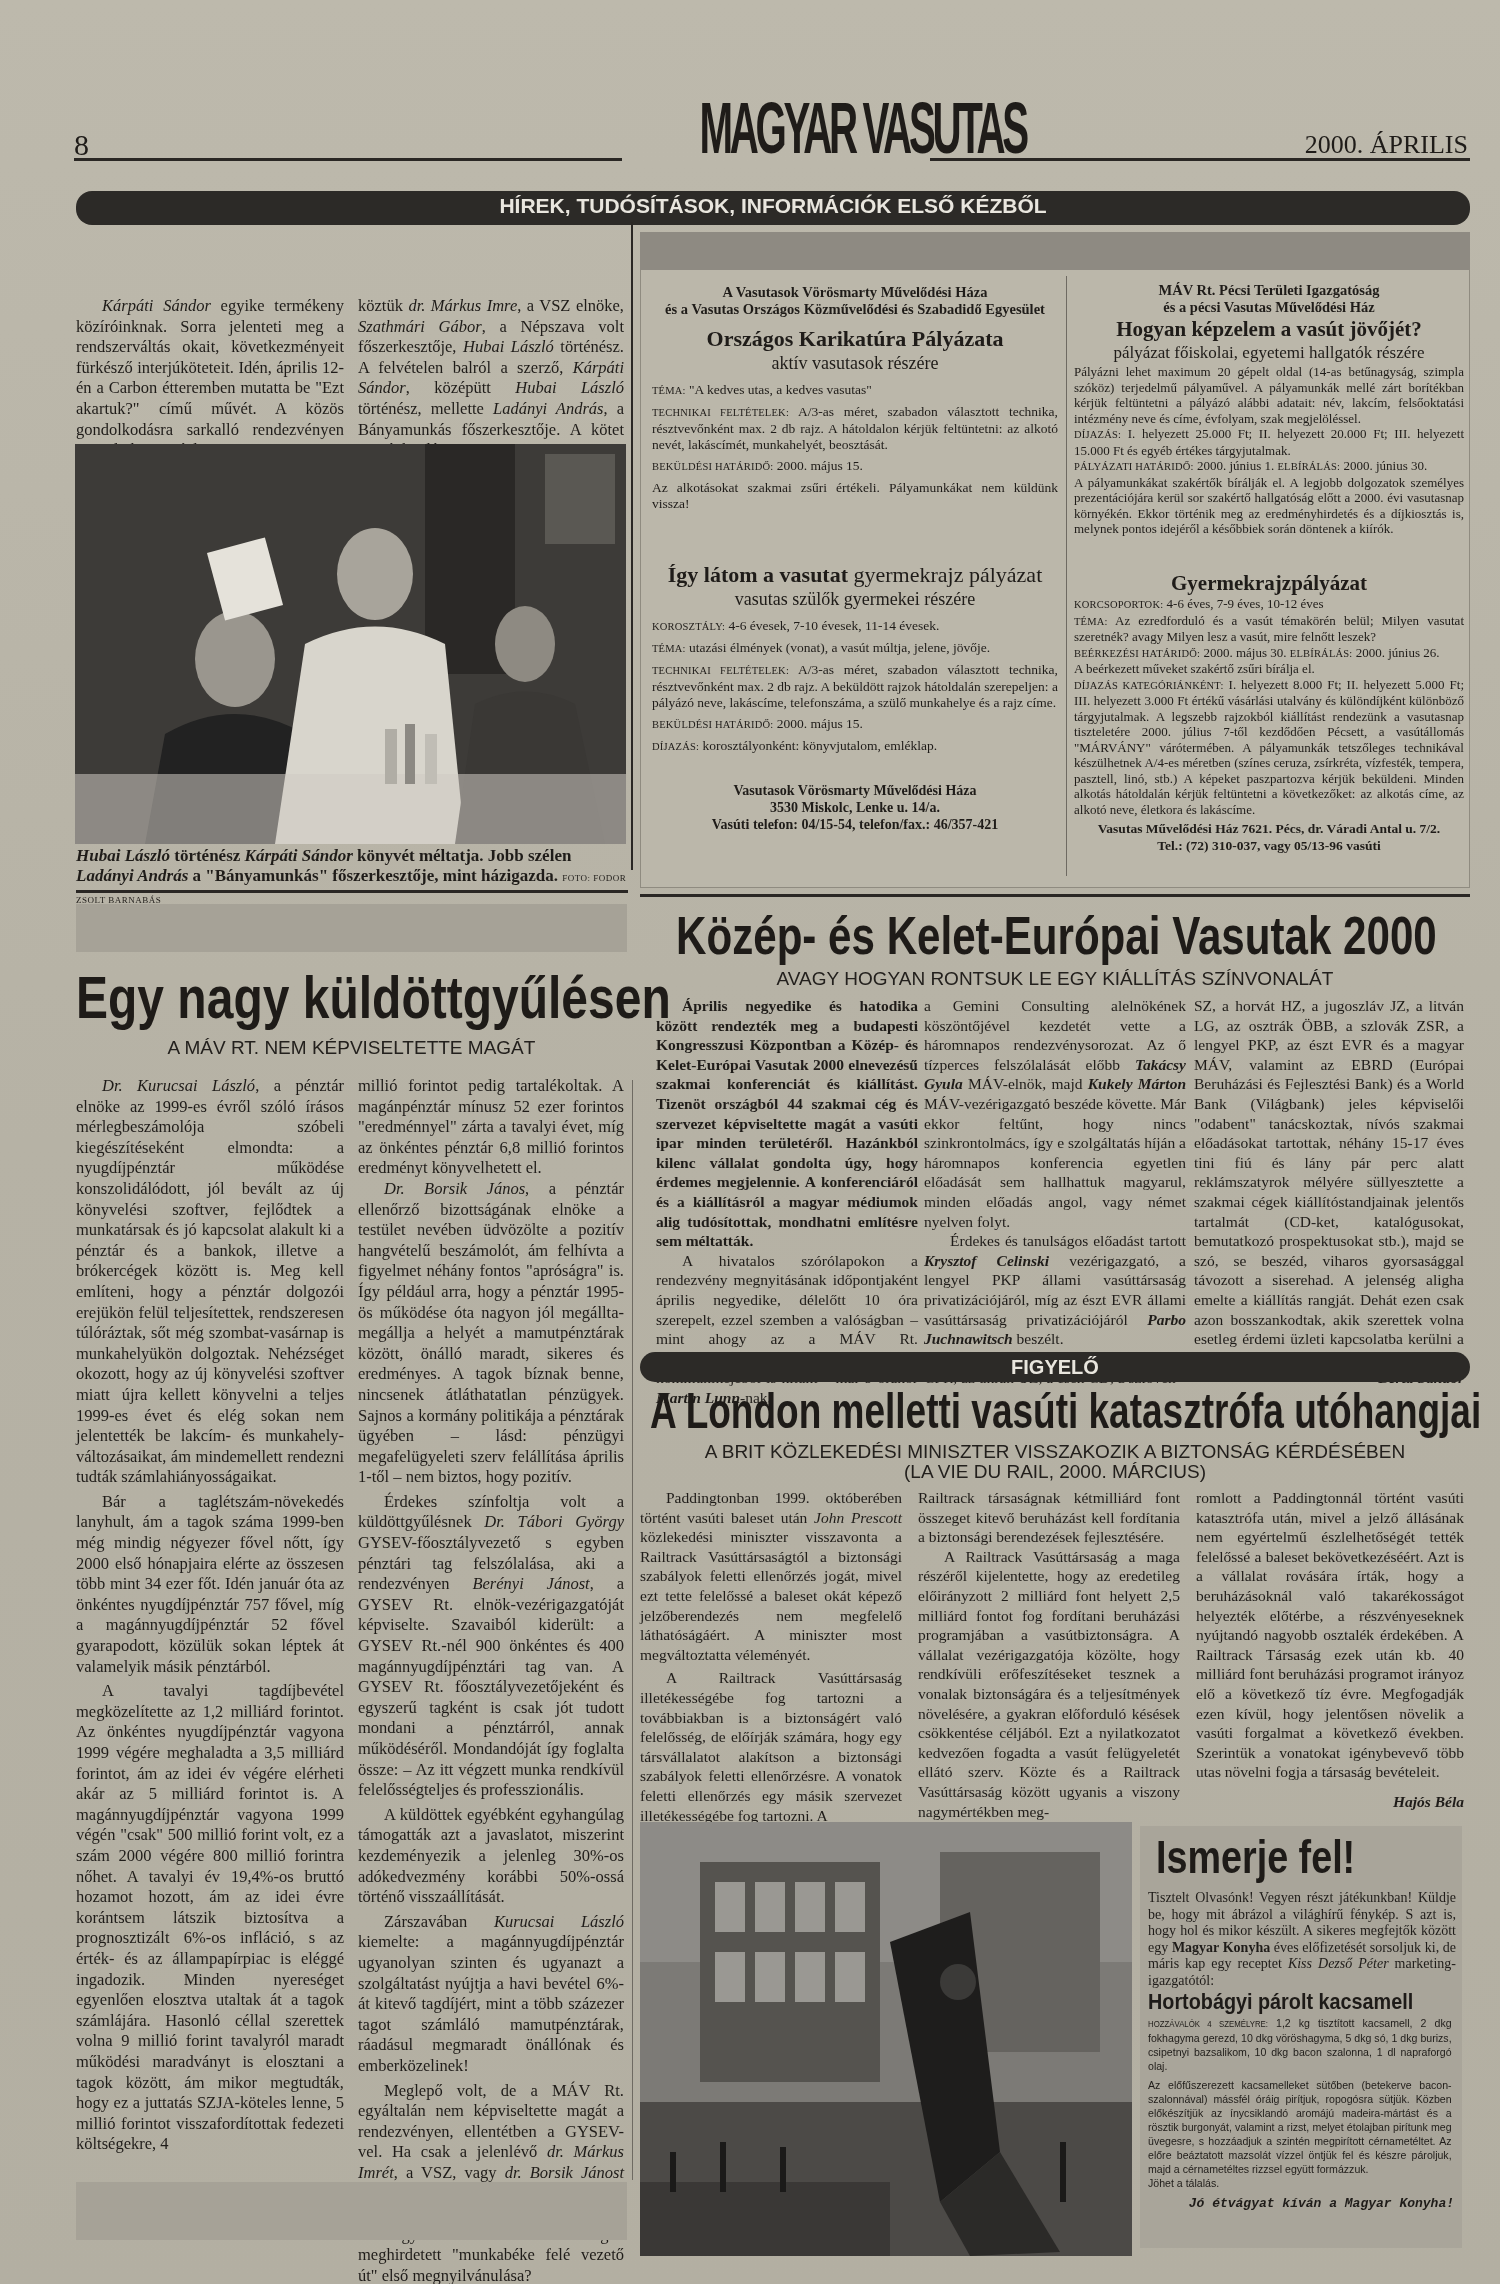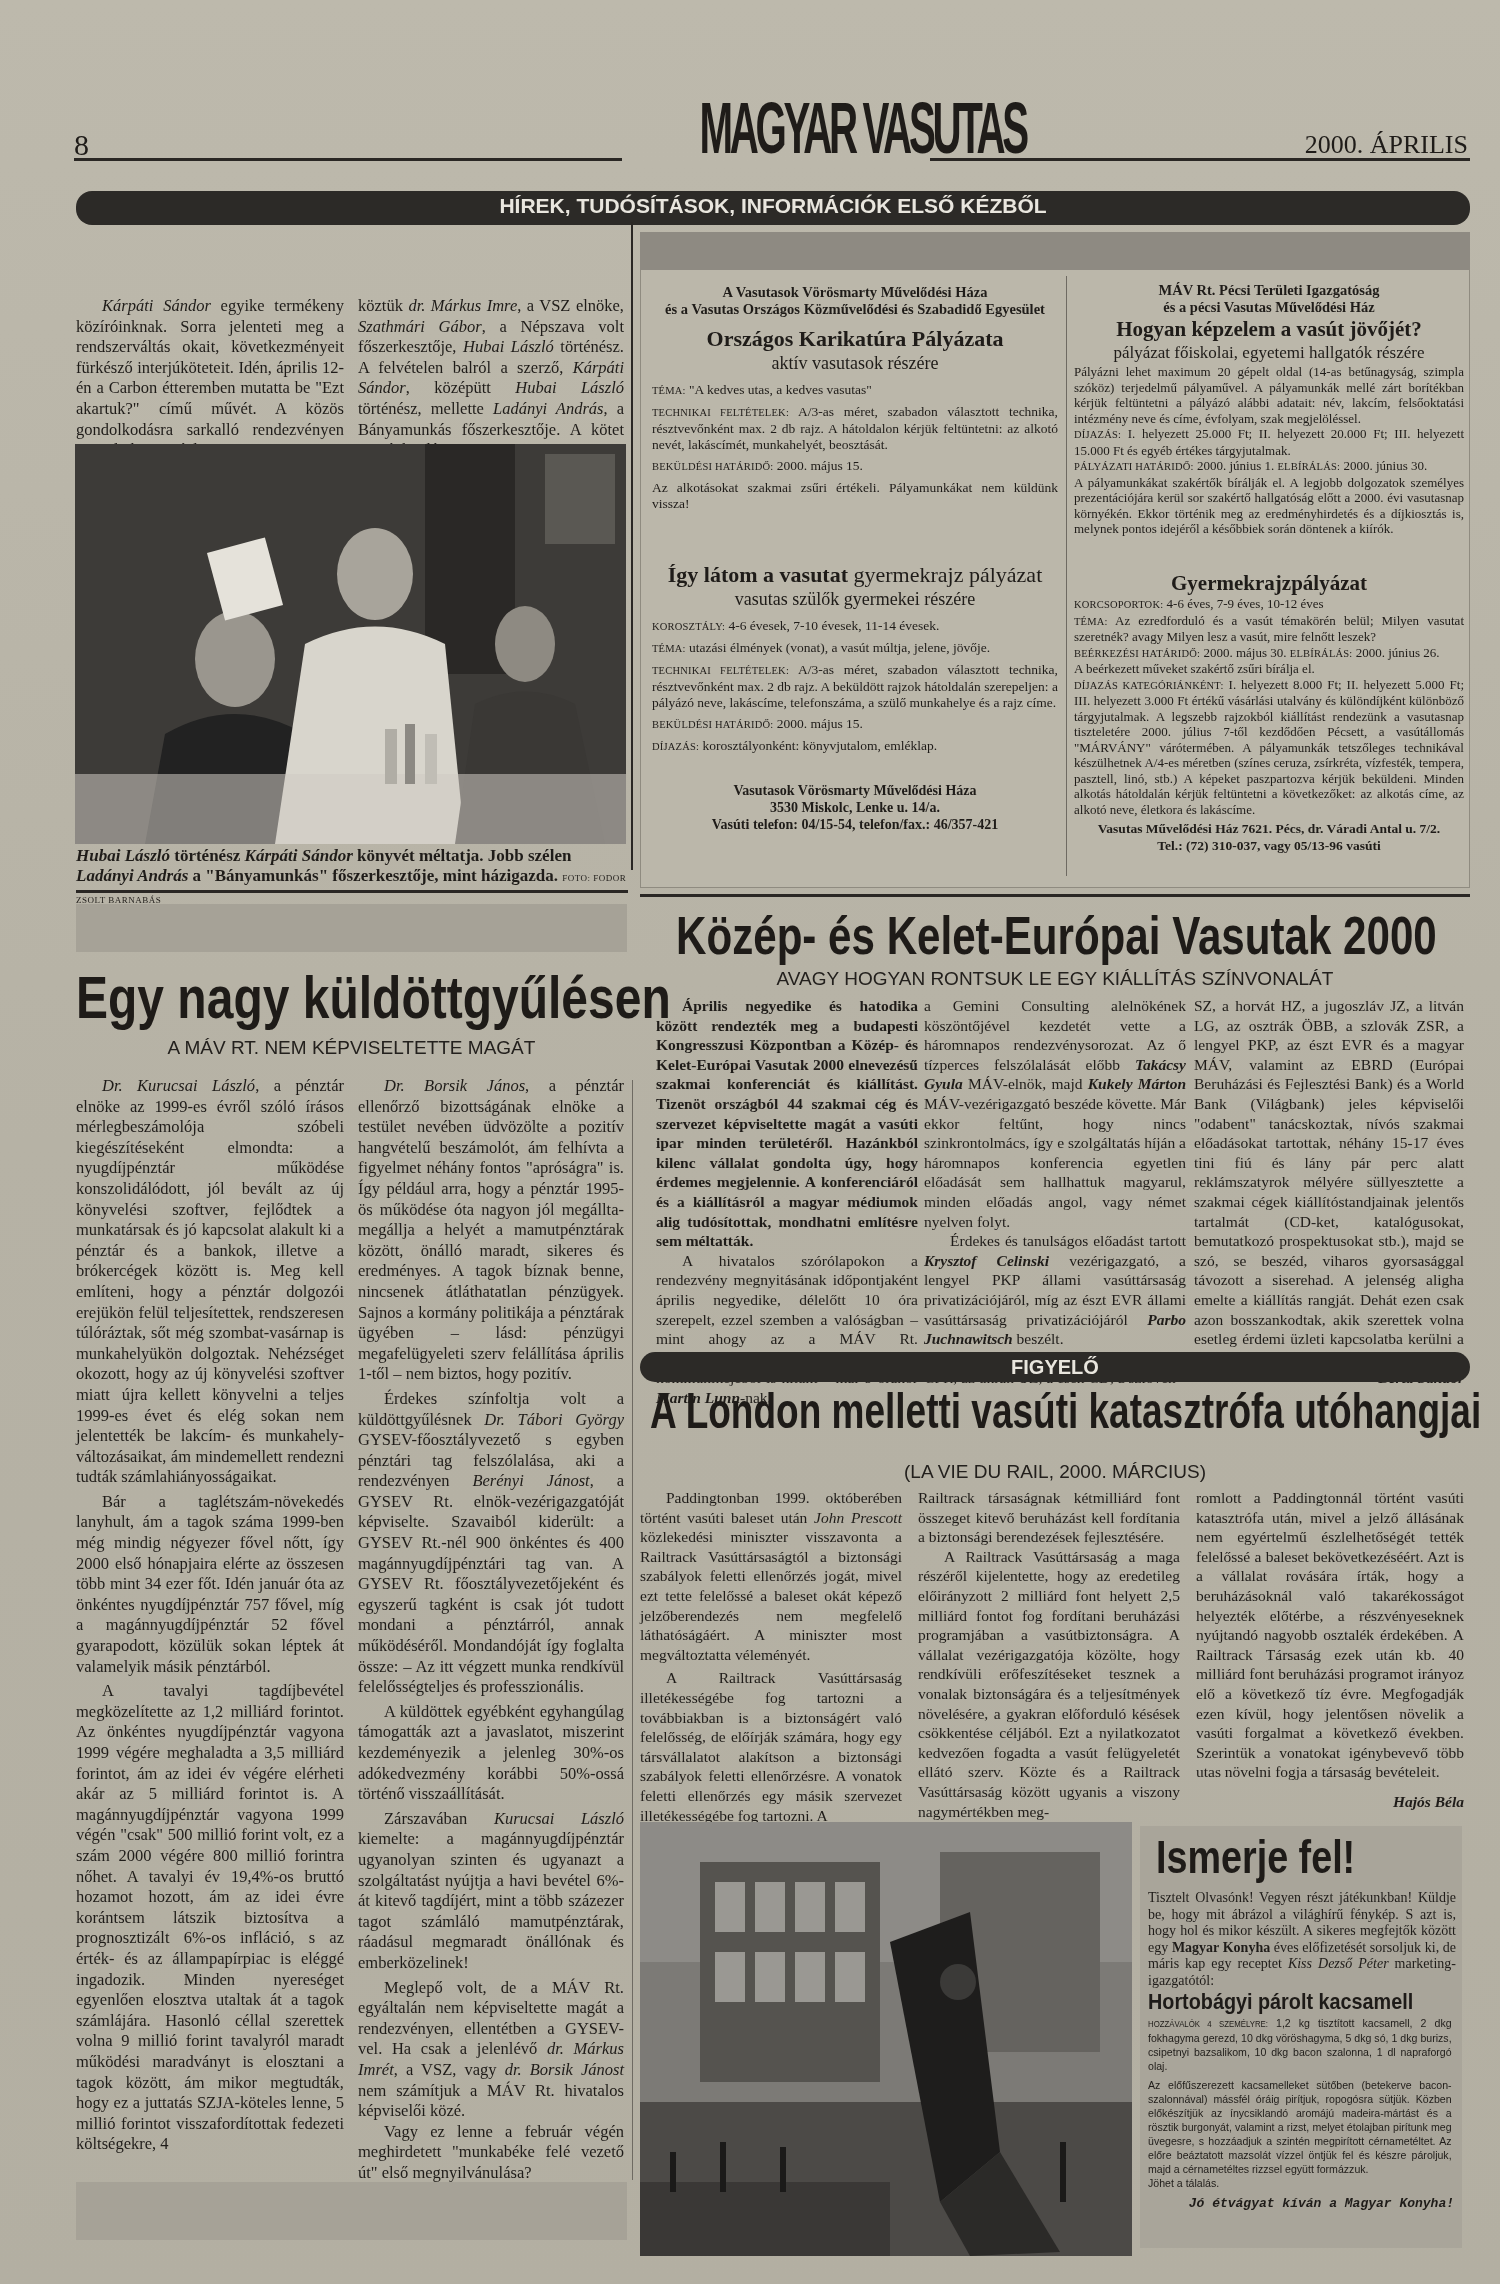--- a/index.html
+++ b/index.html
@@ -167,20 +167,21 @@
     <span class="inner" style="transform:scaleX(0.80);">Egy nagy küldöttgyűlésen</span>
   </div>
   <div class="abs sub" style="left:76px; top:1037px; width:551px; font-size:19px;">A MÁV RT. NEM KÉPVISELTETTE MAGÁT</div>
 
   <div class="abs col" style="left:76px; top:1076px; width:268px;">
     <p><i>Dr. Kurucsai László</i><span>, a pénztár elnöke az 1999-es évről szóló írásos mérlegbeszámolója szóbeli kiegészítéseként elmondta: a nyugdíjpénztár működése konszolidálódott, jól bevált az új könyvelési szoftver, fejlődtek a munkatársak és jó kapcsolat alakult ki a pénztár és a bankok, illetve a brókercégek között is. Meg kell említeni, hogy a pénztár dolgozói erejükön felül teljesítettek, rendszeresen túlóráztak, sőt még szombat-vasárnap is munkahelyükön dolgoztak. Nehézséget okozott, hogy az új könyvelési szoftver miatt újra kellett könyvelni a teljes 1999-es évet és elég sokan nem jelentették be lakcím- és munkahely-változásaikat, ám mindemellett rendezni tudták számlahiányosságaikat.</span></p>
     <p style="margin-top:4px;">Bár a taglétszám-növekedés lanyhult, ám a tagok száma 1999-ben még mindig négyezer fővel nőtt, így 2000 első hónapjaira elérte az összesen több mint 34 ezer főt. Idén január óta az önkéntes nyugdíjpénztár 757 fővel, míg a magánnyugdíjpénztár 52 fővel gyarapodott, közülük sokan léptek át valamelyik másik pénztárból.</p>
     <p style="margin-top:4px;">A tavalyi tagdíjbevétel megközelítette az 1,2 milliárd forintot. Az önkéntes nyugdíjpénztár vagyona 1999 végére meghaladta a 3,5 milliárd forintot, ám az idei év végére elérheti akár az 5 milliárd forintot is. A magánnyugdíjpénztár vagyona 1999 végén "csak" 500 millió forint volt, ez a szám 2000 végére 800 millió forintra nőhet. A tavalyi év 19,4%-os bruttó hozamot hozott, ám az idei évre korántsem látszik biztosítva a prognosztizált 6%-os infláció, s az érték- és az állampapírpiac is eléggé ingadozik. Minden nyereséget egyenlően elosztva utaltak át a tagok számlájára. Hasonló céllal szerettek volna 9 millió forint tavalyról maradt működési maradványt is elosztani a tagok között, ám mikor megtudták, hogy ez a juttatás SZJA-köteles lenne, 5 millió forintot visszafordítottak fedezeti költségekre, 4</p>
   </div>
   <div class="abs col" style="left:358px; top:1076px; width:266px;">
+    <p class="noind">millió forintot pedig tartalékoltak. A magánpénztár mínusz 52 ezer forintos "eredménnyel" zárta a tavalyi évet, míg az önkéntes pénztár 6,8 millió forintos eredményt könyvelhetett el.</p>
     <p><i>Dr. Borsik János</i><span>, a pénztár ellenőrző bizottságának elnöke a testület nevében üdvözölte a pozitív hangvételű beszámolót, ám felhívta a figyelmet néhány fontos "apróságra" is. Így például arra, hogy a pénztár 1995-ös működése óta nagyon jól megállta-megállja a helyét a mamutpénztárak között, önálló maradt, sikeres és eredményes. A tagok bíznak benne, nincsenek átláthatatlan pénzügyek. Sajnos a kormány politikája a pénztárak ügyében – lásd: pénzügyi megafelügyeleti szerv felállítása április 1-től – nem biztos, hogy pozitív.</span></p>
     <p style="margin-top:4px;"><span>Érdekes színfoltja volt a küldöttgyűlésnek</span> <i>Dr. Tábori György</i> <span>GYSEV-főosztályvezető s egyben pénztári tag felszólalása, aki a rendezvényen</span> <i>Berényi Jánost</i><span>, a GYSEV Rt. elnök-vezérigazgatóját képviselte. Szavaiból kiderült: a GYSEV Rt.-nél 900 önkéntes és 400 magánnyugdíjpénztári tag van. A GYSEV Rt. főosztályvezetőjeként és egyszerű tagként is csak jót tudott mondani a pénztárról, annak működéséről. Mondandóját így foglalta össze: – Az itt végzett munka rendkívül felelősségteljes és professzionális.</span></p>
     <p style="margin-top:4px;">A küldöttek egyébként egyhangúlag támogatták azt a javaslatot, miszerint kezdeményezik a jelenleg 30%-os adókedvezmény korábbi 50%-ossá történő visszaállítását.</p>
     <p style="margin-top:4px;"><span>Zárszavában</span> <i>Kurucsai László</i> <span>kiemelte: a magánnyugdíjpénztár ugyanolyan szinten és ugyanazt a szolgáltatást nyújtja a havi bevétel 6%-át kitevő tagdíjért, mint a több százezer tagot számláló mamutpénztárak, ráadásul megmaradt önállónak és emberközelinek!</span></p>
     <p style="margin-top:4px;"><span>Meglepő volt, de a MÁV Rt. egyáltalán nem képviseltette magát a rendezvényen, ellentétben a GYSEV-vel. Ha csak a jelenlévő</span> <i>dr. Márkus Imrét</i><span>, a VSZ, vagy</span> <i>dr. Borsik Jánost</i> <span>nem számítjuk a MÁV Rt. hivatalos képviselői közé.</span></p>
     <p>Vagy ez lenne a február végén meghirdetett "munkabéke felé vezető út" első megnyilvánulása?</p>
 
   </div>
   <div class="abs" style="left:76px; top:2182px; width:551px; height:58px; background:#a6a297;"></div>
   <div class="abs vline" style="left:632px; top:1080px; height:1100px; width:1px; background:#6e6a62;"></div>
@@ -200,20 +201,21 @@
   </div>
   <div class="abs col" style="left:1194px; top:996px; width:270px; font-size:15.5px; line-height:19.6px;">
     <p class="noind">SZ, a horvát HZ, a jugoszláv JZ, a litván LG, az osztrák ÖBB, a szlovák ZSR, a lengyel PKP, az észt EVR és a magyar MÁV, valamint az EBRD (Európai Beruházási és Fejlesztési Bank) és a World Bank (Világbank) jeles képviselői "odabent" tanácskoztak, nívós szakmai előadásokat tartottak, néhány 15-17 éves tini fiú és lány pár perc alatt reklámszatyrok mélyére süllyesztette a szakmai cégek kiállítóstandjainak jelentős tartalmát (CD-ket, katalógusokat, bemutatkozó prospektusokat stb.), majd se szó, se beszéd, viharos gyorsasággal távozott a siserehad. A jelenség aligha emelte a kiállítás rangját. Dehát ezen csak azon bosszankodtak, akik szerettek volna esetleg érdemi üzleti kapcsolatba kerülni a megjelent cégekkel.</p>
     <div class="sig">Berta Sándor</div>
   </div>
 
   <div class="abs banner banner-fig">FIGYELŐ</div>
   <div class="abs head" style="left:650px; top:1384px; font-size:50px; line-height:54px;">
     <span class="inner" style="transform:scaleX(0.74);">A London melletti vasúti katasztrófa utóhangjai</span>
   </div>
+  <div class="abs sub" style="left:640px; top:1442px; width:830px; font-size:19px; line-height:20px;">A BRIT KÖZLEKEDÉSI MINISZTER VISSZAKOZIK A BIZTONSÁG KÉRDÉSÉBEN</div>
   <div class="abs sub" style="left:640px; top:1462px; width:830px; font-size:19px; line-height:20px;">(LA VIE DU RAIL, 2000. MÁRCIUS)</div>
   <div class="abs col" style="left:640px; top:1488px; width:262px; font-size:15.5px; line-height:19.6px;">
     <p><span>Paddingtonban 1999. októberében történt vasúti baleset után</span> <i>John Prescott</i> <span>közlekedési miniszter visszavonta a Railtrack Vasúttársaságtól a biztonsági szabályok feletti ellenőrzés jogát, mivel ezt tette felelőssé a baleset okát képező jelzőberendezés nem megfelelő láthatóságáért. A miniszter most megváltoztatta véleményét.</span></p>
     <p style="margin-top:4px;">A Railtrack Vasúttársaság illetékességébe fog tartozni a továbbiakban is a biztonságért való felelősség, de előírják számára, hogy egy társvállalatot alakítson a biztonsági szabályok feletti ellenőrzésre. A vonatok feletti ellenőrzés egy másik szervezet illetékességébe fog tartozni. A</p>
   </div>
   <div class="abs col" style="left:918px; top:1488px; width:262px; font-size:15.5px; line-height:19.6px;">
     <p class="noind">Railtrack társaságnak kétmilliárd font összeget kitevő beruházást kell fordítania a biztonsági berendezések fejlesztésére.</p>
     <p>A Railtrack Vasúttársaság a maga részéről kijelentette, hogy az eredetileg előirányzott 2 milliárd font helyett 2,5 milliárd fontot fog fordítani beruházási programjában a vasútbiztonságra. A vállalat vezérigazgatója közölte, hogy rendkívüli erőfeszítéseket tesznek a vonalak biztonságára és a teljesítmények növelésére, a gyakran előforduló késések csökkentése céljából. Ezt a nyilatkozatot kedvezően fogadta a vasút felügyeletét ellátó szerv. Közte és a Railtrack Vasúttársaság között ugyanis a viszony nagymértékben meg-</p>
   </div>
   <div class="abs col" style="left:1196px; top:1488px; width:268px; font-size:15.5px; line-height:19.6px;">

